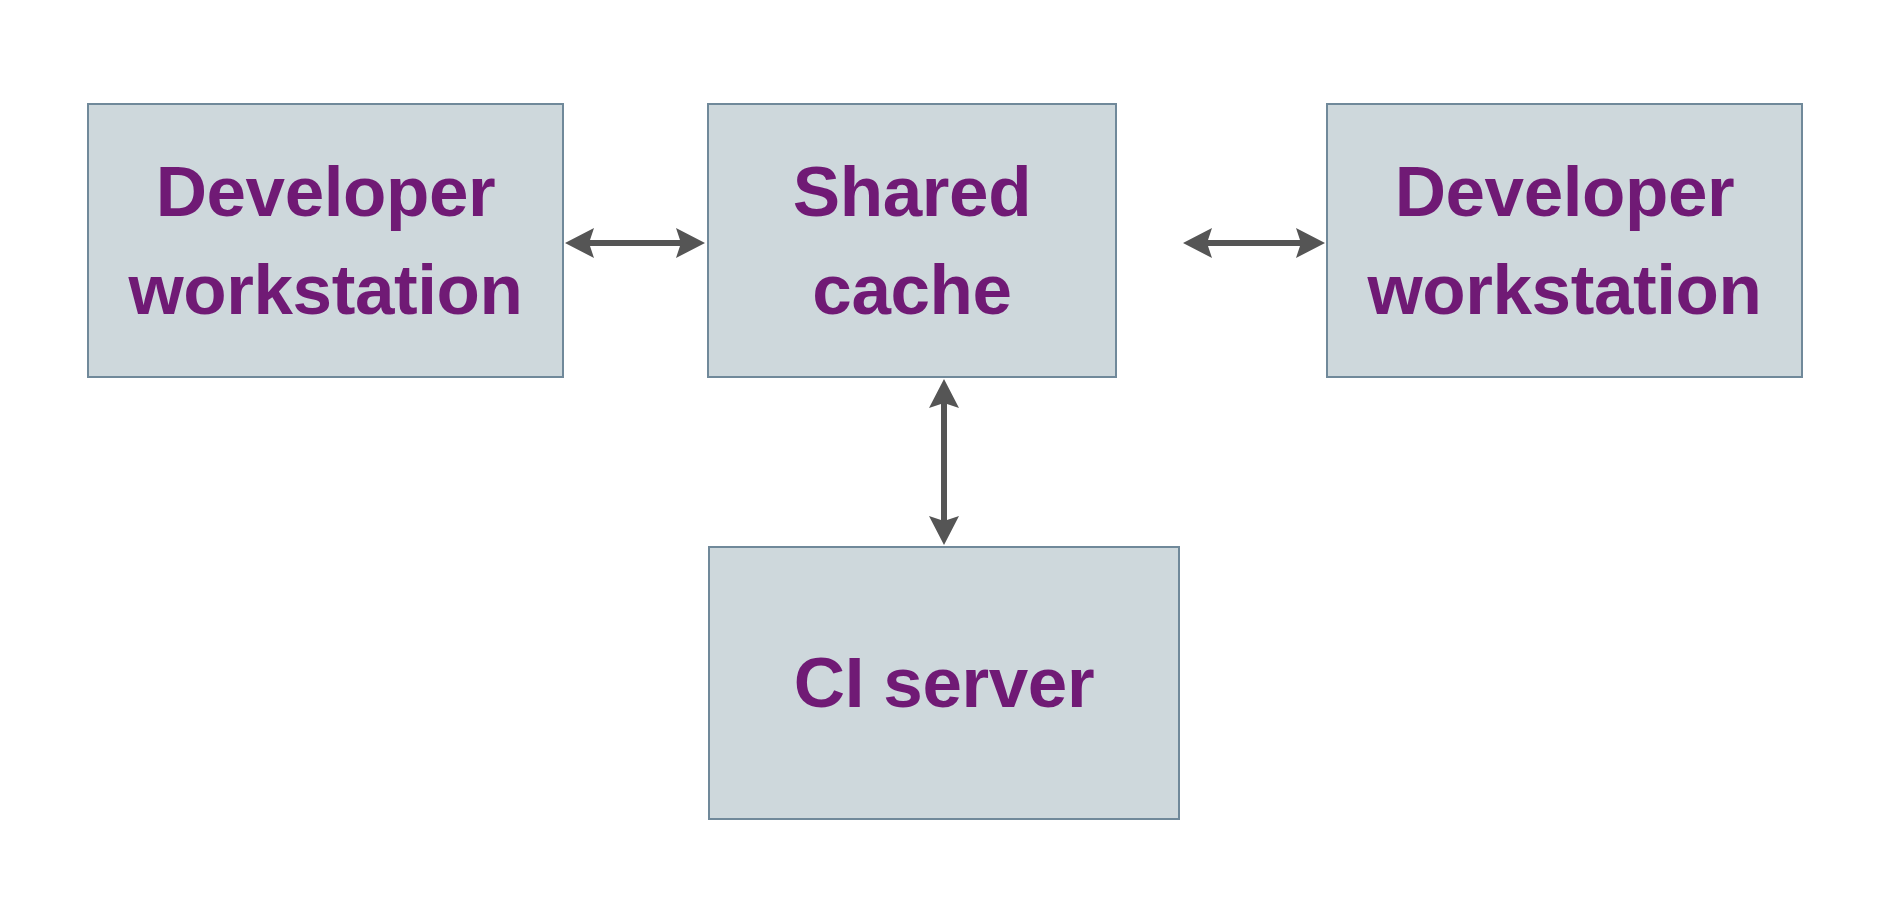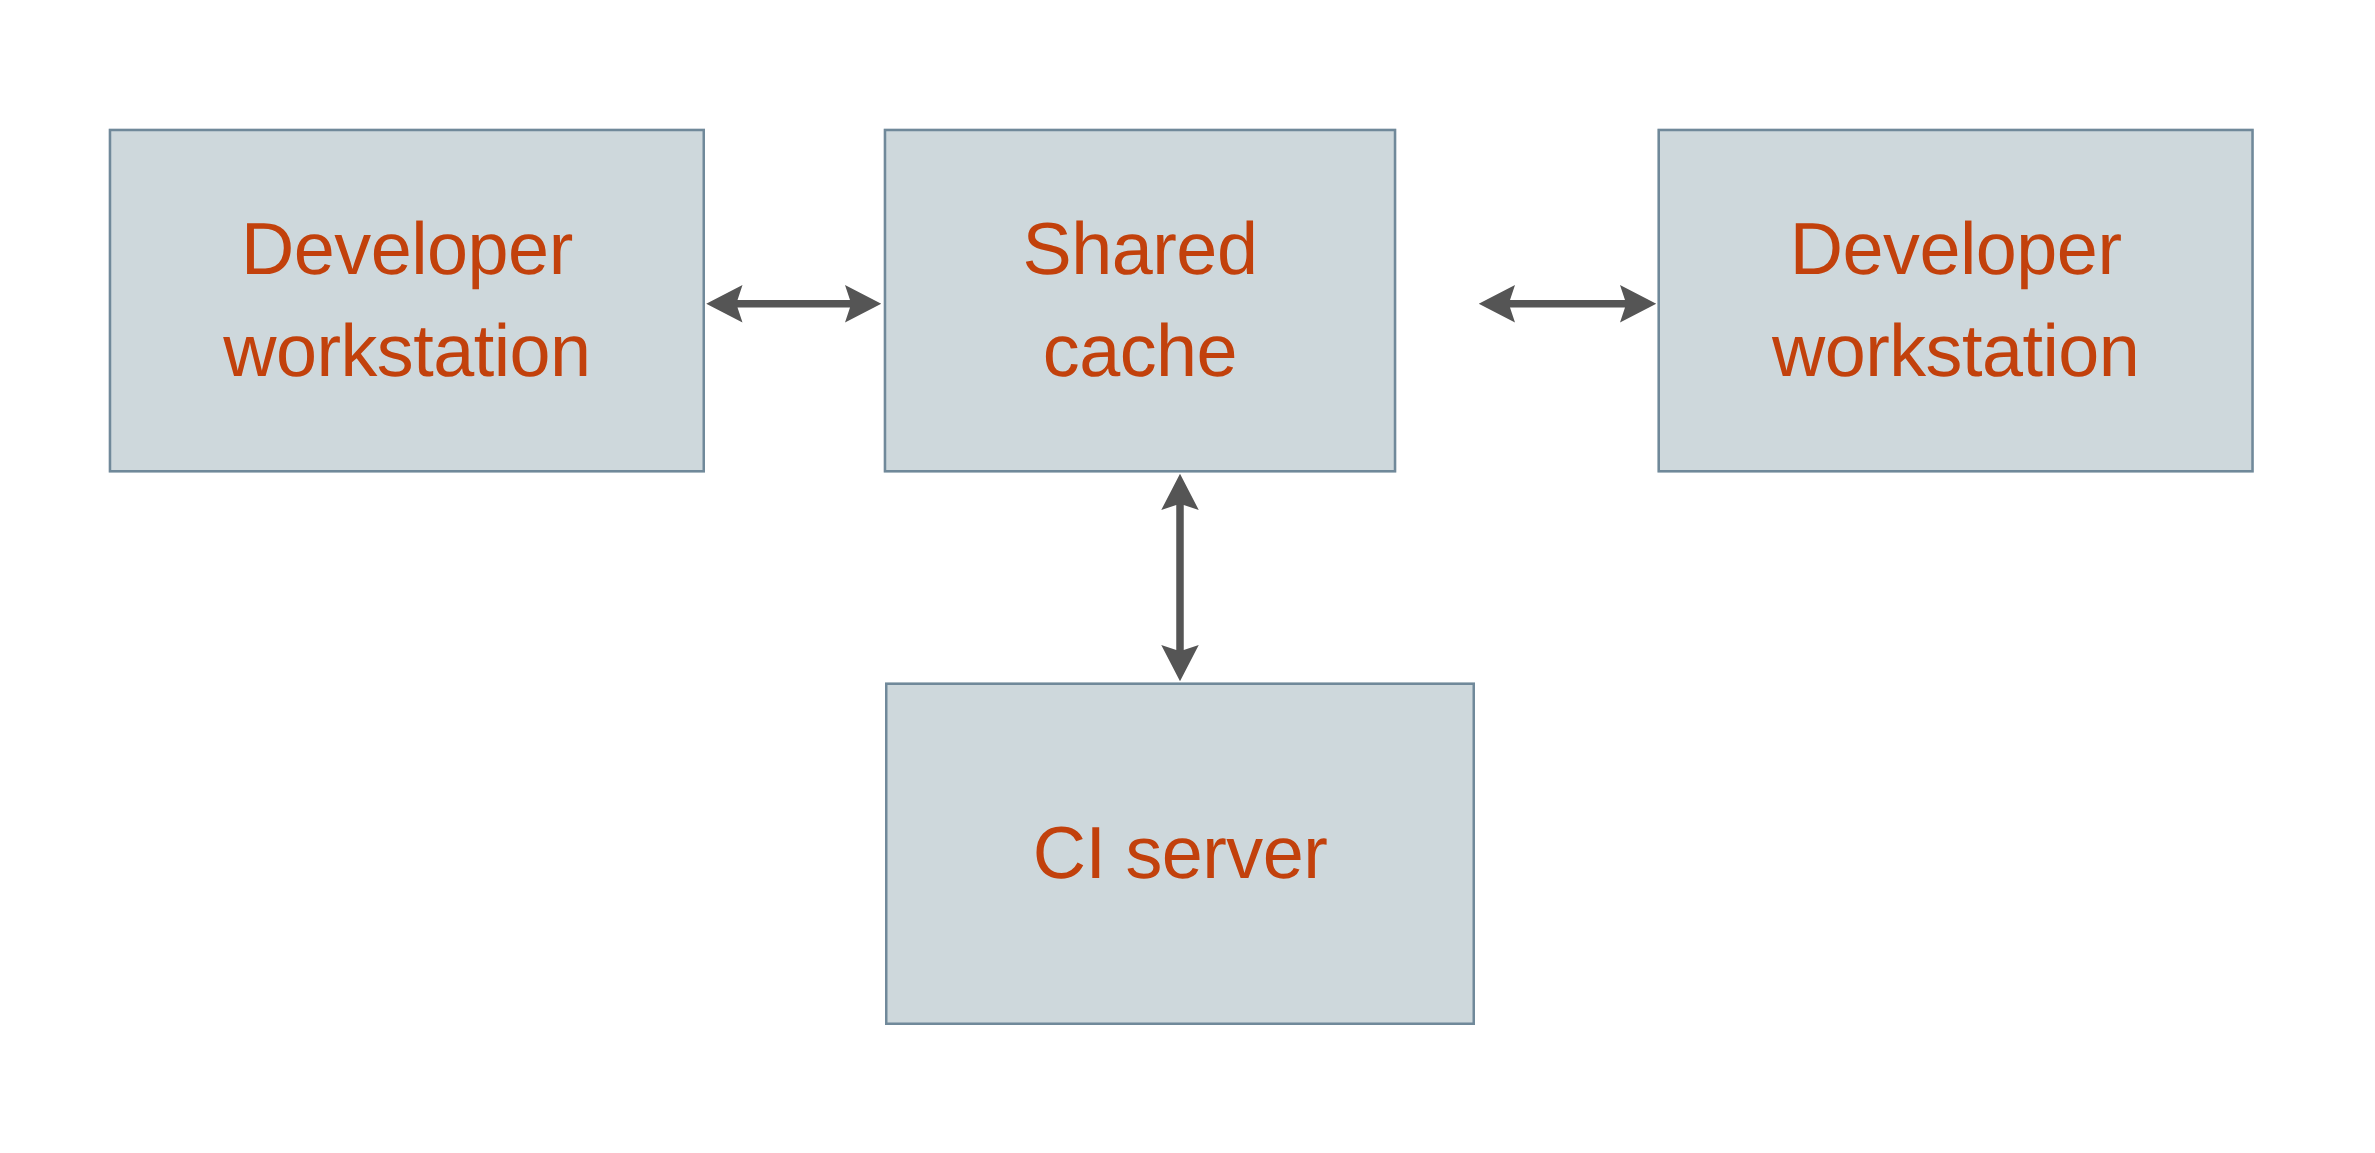--- a/index.html
+++ b/index.html
@@ -22,24 +22,24 @@
     box-sizing: border-box;
     background: #ced8dc;
     border: 2px solid #70899a;
     display: flex;
     align-items: center;
     justify-content: center;
     text-align: center;
   }
   .node-label {
     font-family: "Liberation Sans", sans-serif;
-    font-size: 59px;
+    font-size: 71px;
     line-height: 1.38;
-    color: #c2410c;
-    font-weight: 400;
+    color: #701a75;
+    font-weight: 700;
     letter-spacing: -0.4px;
     white-space: pre-line;
     padding: 0 2px;
   }
   
   #node-dev-left  { left: 87px;   top: 103px; width: 477px; height: 275px; }
   #node-cache     { left: 707px;  top: 103px; width: 410px; height: 275px; }
   #node-dev-right { left: 1326px; top: 103px; width: 477px; height: 275px; }
   #node-ci        { left: 708px;  top: 546px; width: 472px; height: 274px; }
 

